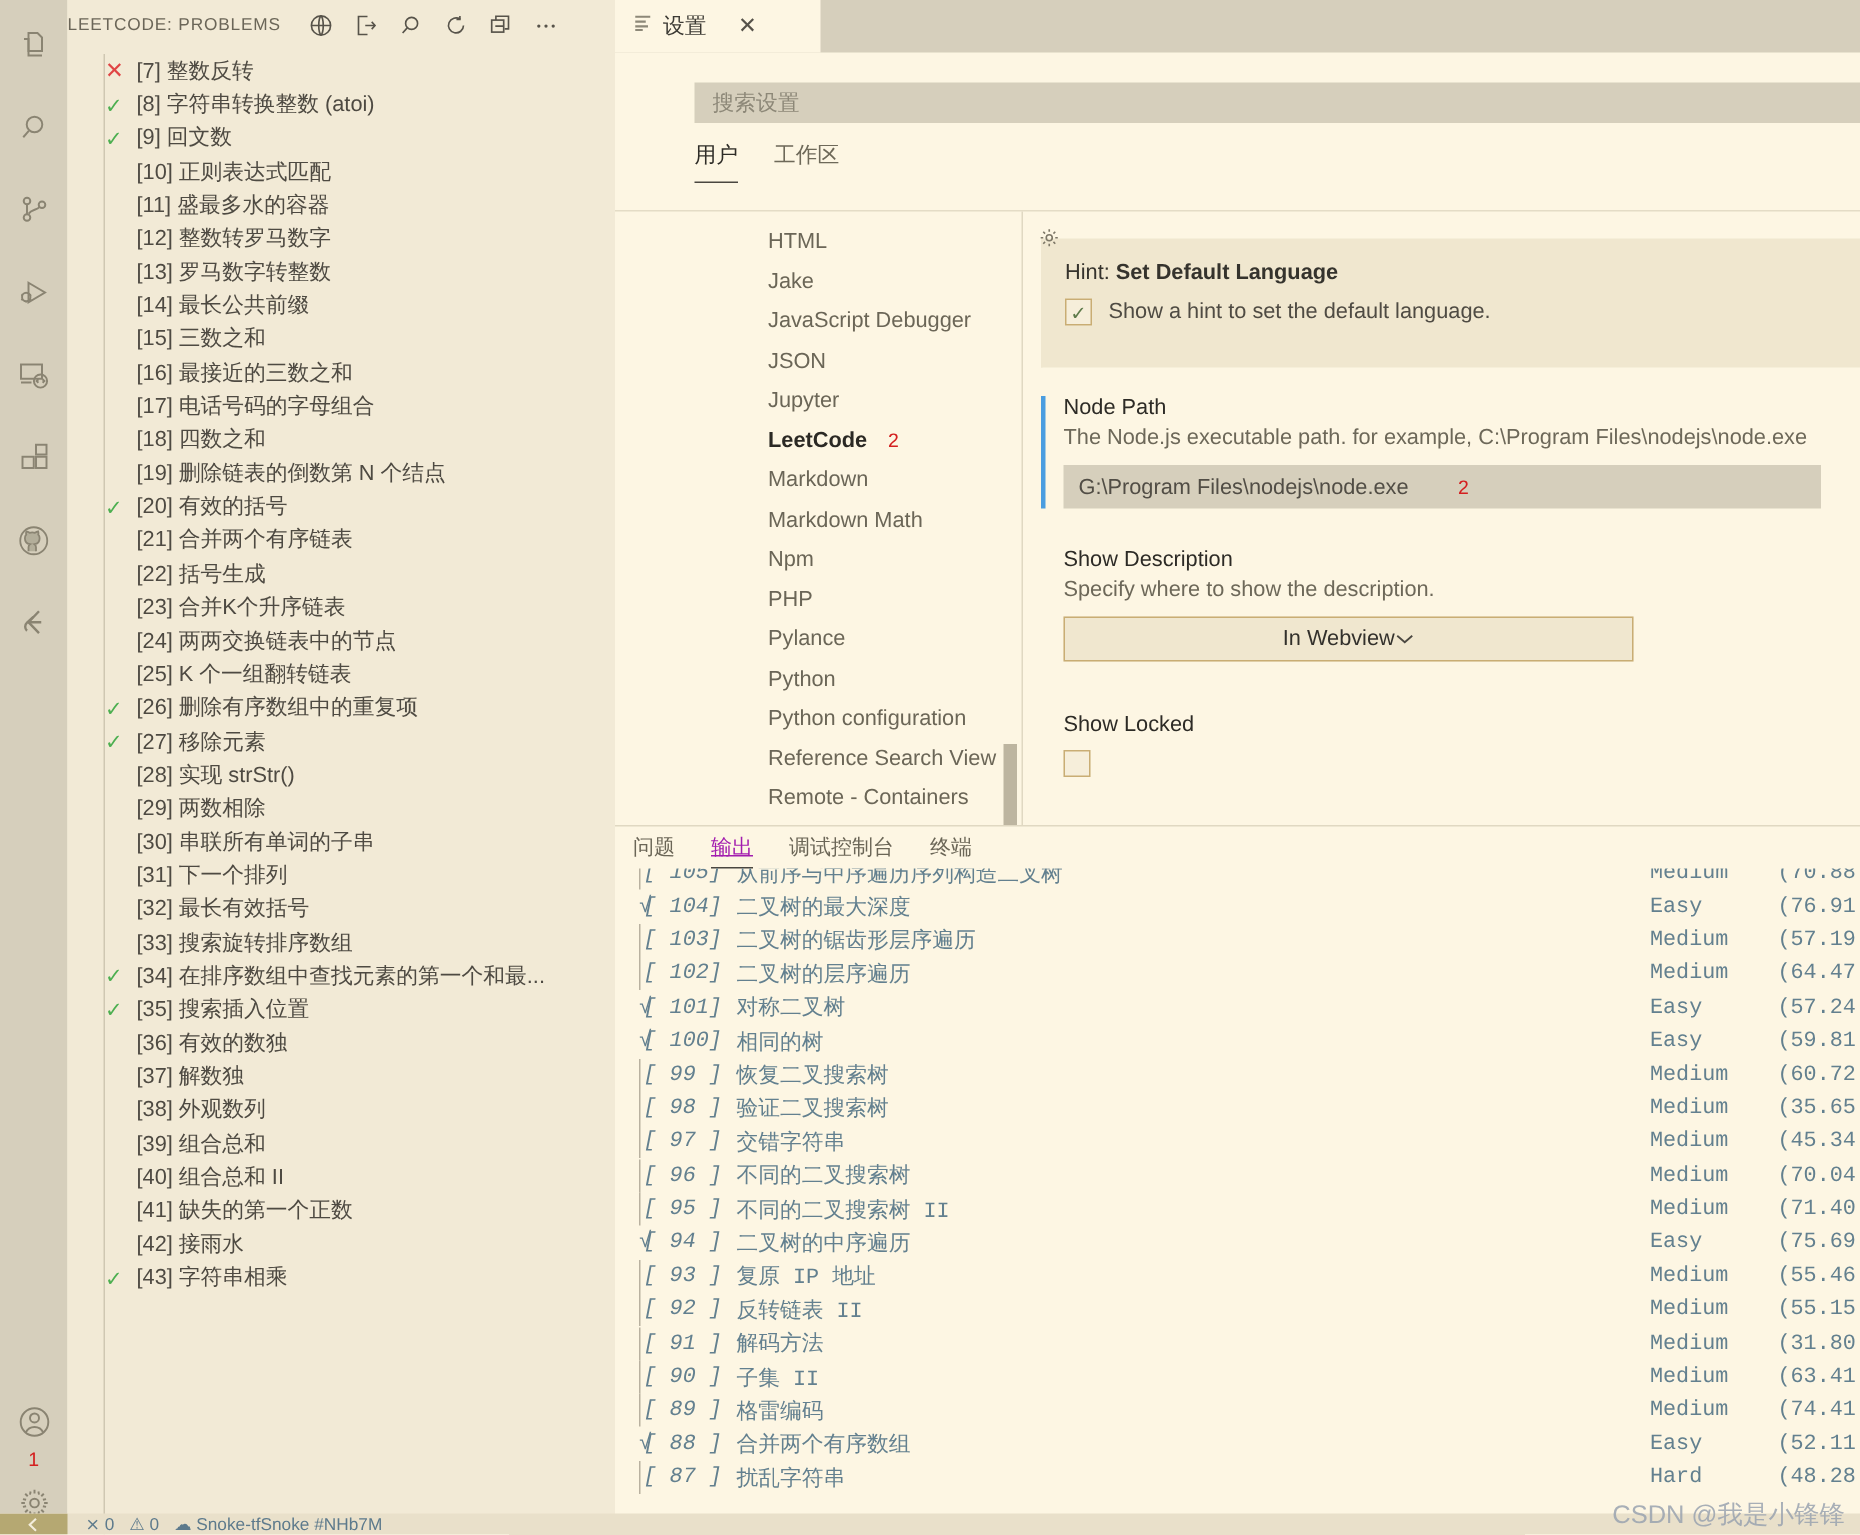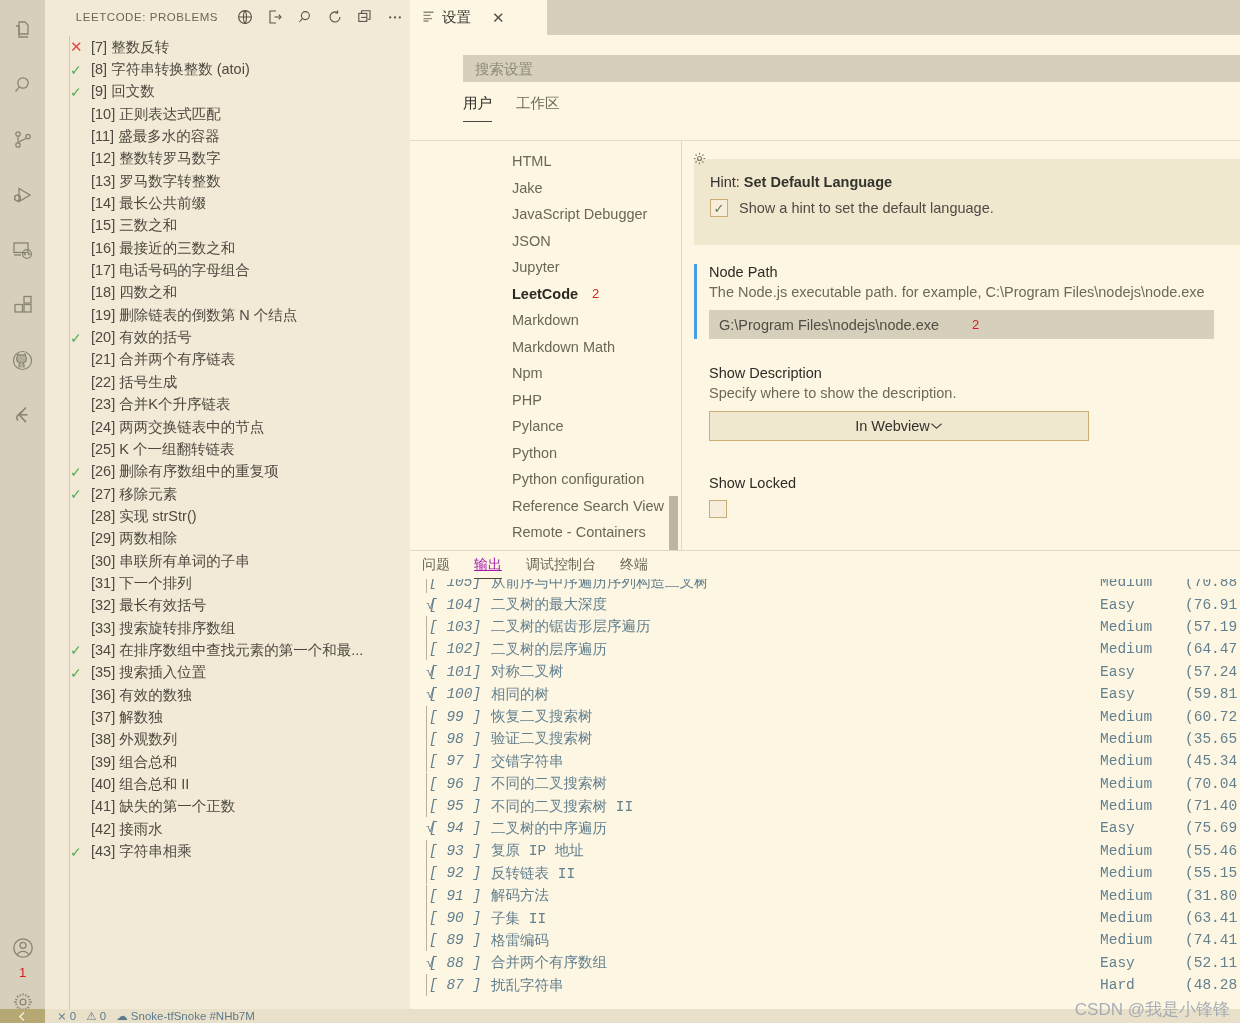--- a/index.html
+++ b/index.html
@@ -32,21 +32,21 @@
     line-height: 1;
   }
 
   
   #sidebar {
     position: absolute; left: 45px; top: 0; width: 365px; height: 1023px;
     background: #f2ead6;
   }
   #sidebar-header {
     height: 33px; display: flex; align-items: center;
-    padding-left: 24px; gap: 0px; justify-content: flex-end;
+    gap: 0px;
   }
   #sidebar-title {
     font-size: 11.5px; letter-spacing: .55px; color: #6b6658;
     white-space: nowrap; text-transform: uppercase;
   }
   #sidebar-actions { display: flex; align-items: center; margin-left: 12px; }
   .hdr-icon {
     width: 30px; height: 24px; display: flex; align-items: center; justify-content: center;
     color: #57534a;
   }

